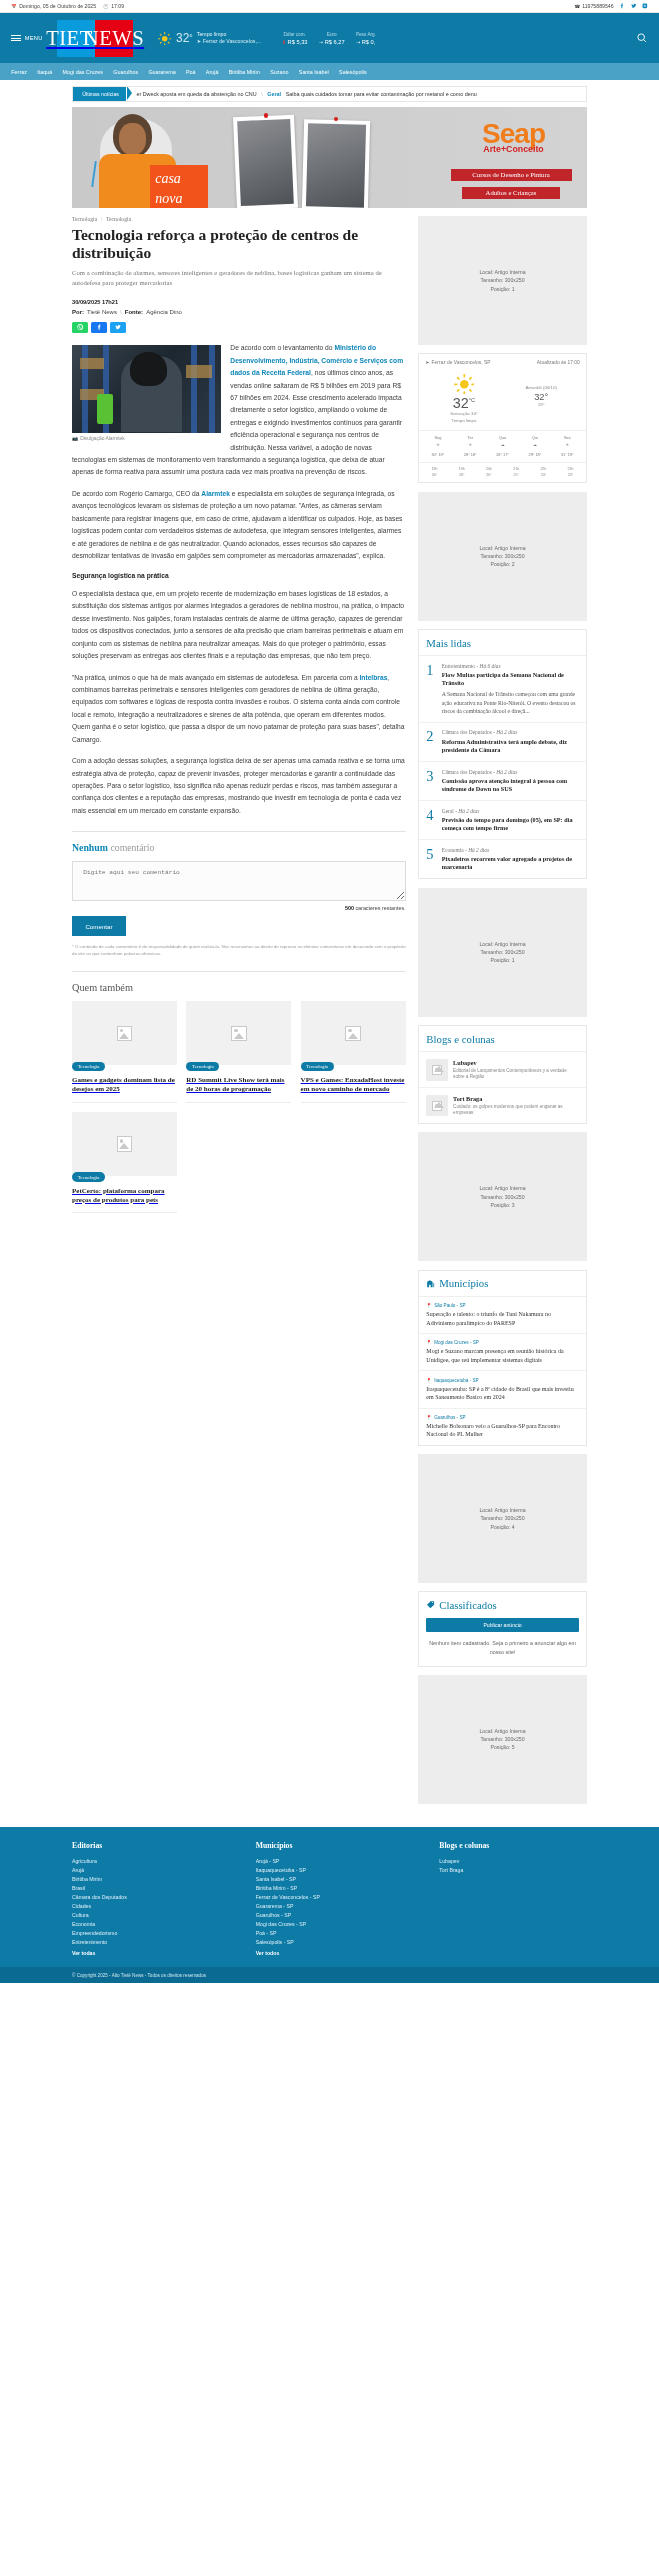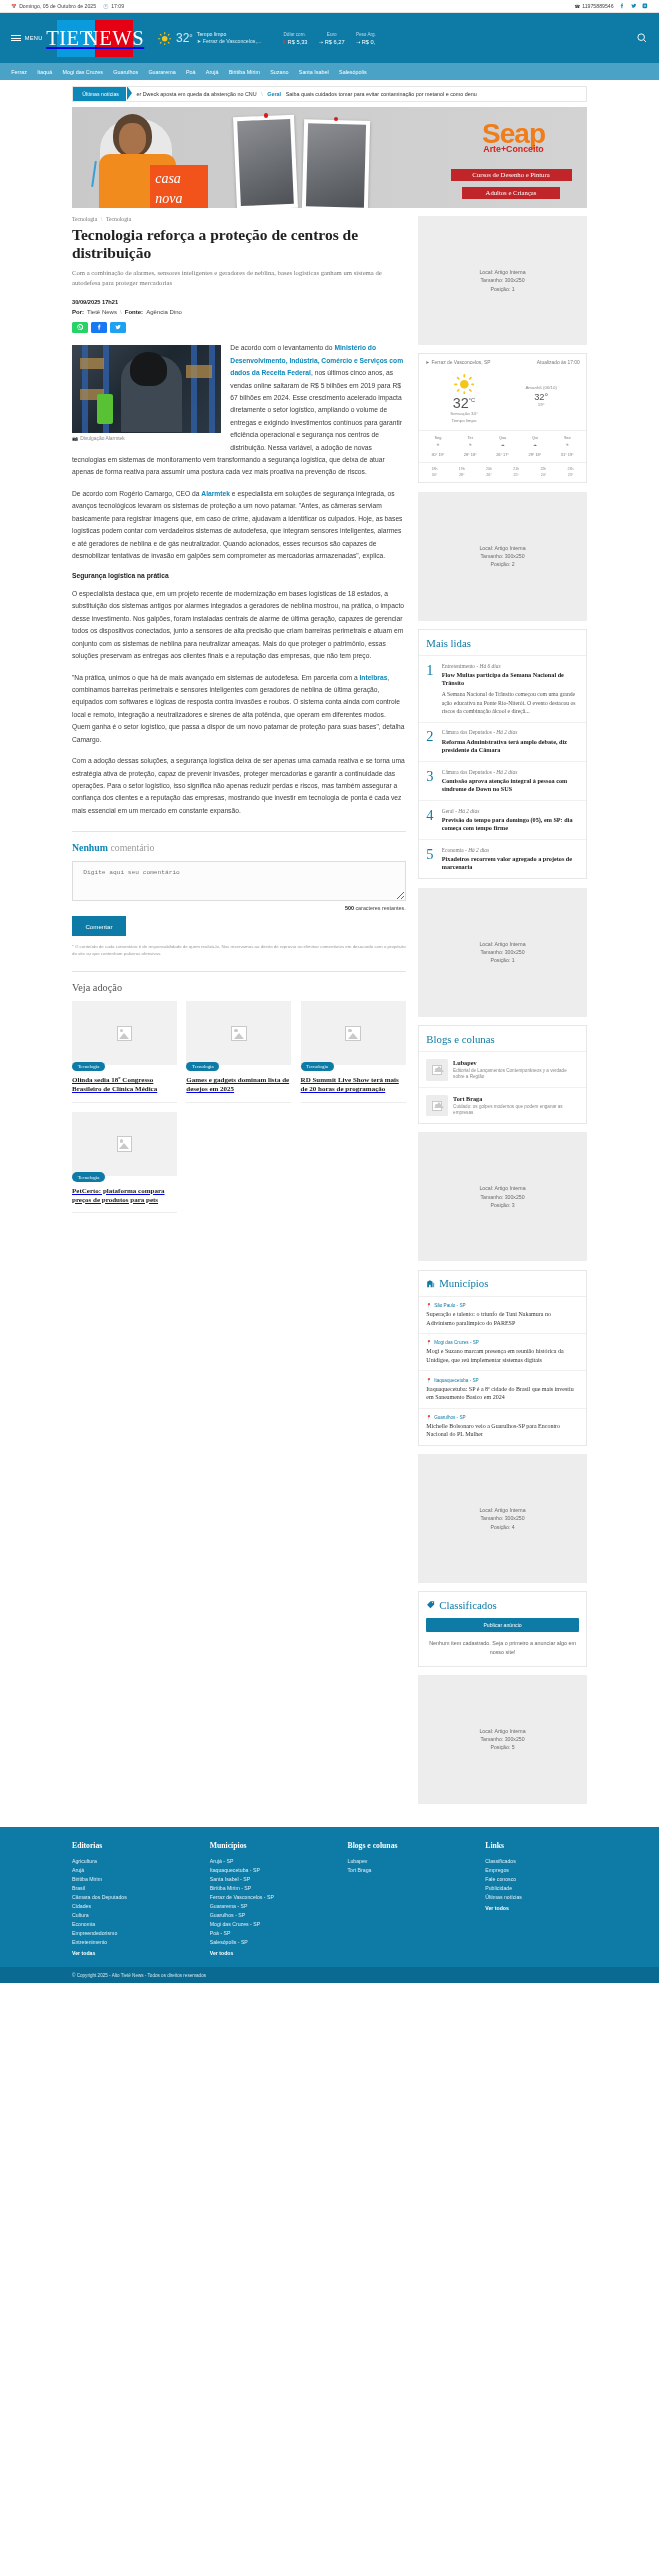--- a/index.html
+++ b/index.html
@@ -526,42 +526,42 @@
         <div class="cmt-count">
           <b>500</b><span> caracteres restantes.</span>
         </div>
         <button class="btn-comentar">Comentar</button>
         <div class="cmt-note">* O conteúdo de cada comentário é de responsabilidade de quem realizá-lo. Nos reservamos ao direito de reprovar ou eliminar comentários em desacordo com o propósito do site ou que contenham palavras ofensivas.</div>
       </div>
 
       <div class="hr"></div>
 
       <div>
-        <div class="sec-title">Veja adoção</div>
+        <div class="sec-title">Quem também</div>
         <div class="grid3">
-          <a href="#" class="card">
-            <div class="thumb">
-                <span class="ph-ico"></span>
-                <span class="tag">Tecnologia</span>
-              </div>
-            <div class="ttl">Olinda sedia 18º Congresso Brasileiro de Clínica Médica</div>
-          </a>
           <a href="#" class="card">
             <div class="thumb">
                 <span class="ph-ico"></span>
                 <span class="tag">Tecnologia</span>
               </div>
             <div class="ttl">Games e gadgets dominam lista de desejos em 2025</div>
           </a>
           <a href="#" class="card">
             <div class="thumb">
                 <span class="ph-ico"></span>
                 <span class="tag">Tecnologia</span>
               </div>
             <div class="ttl">RD Summit Live Show terá mais de 20 horas de programação</div>
+          </a>
+          <a href="#" class="card">
+            <div class="thumb">
+                <span class="ph-ico"></span>
+                <span class="tag">Tecnologia</span>
+              </div>
+            <div class="ttl">VPS e Games: EnxadaHost investe em novo caminho de mercado</div>
           </a>
           <a href="#" class="card">
             <div class="thumb">
                 <span class="ph-ico"></span>
                 <span class="tag">Tecnologia</span>
               </div>
             <div class="ttl">PetCerto: plataforma compara preços de produtos para pets</div>
           </a>
         </div>
       </div>
@@ -796,29 +796,20 @@
         <a href="#">Mogi das Cruzes - SP</a>
         <a href="#">Poá - SP</a>
         <a href="#">Salesópolis - SP</a>
         <a href="#" class="more">Ver todos</a>
       </div>
       <div class="fcol">
         <h4>Blogs e colunas</h4>
         <a href="#">Lubapev</a>
         <a href="#">Tort Braga</a>
       </div>
-      <div class="fcol">
-        <h4>Links</h4>
-        <a href="#">Classificados</a>
-        <a href="#">Empregos</a>
-        <a href="#">Fale conosco</a>
-        <a href="#">Publicidade</a>
-        <a href="#">Últimas notícias</a>
-        <a href="#" class="more">Ver todos</a>
-      </div>
     </div>
   </div>
 
   <div class="fbottom">
     <div class="container">
       <span>© Copyright 2025 - Alto Tietê News - Todos os direitos reservados</span>
       <span></span>
     </div>
   </div>
 

